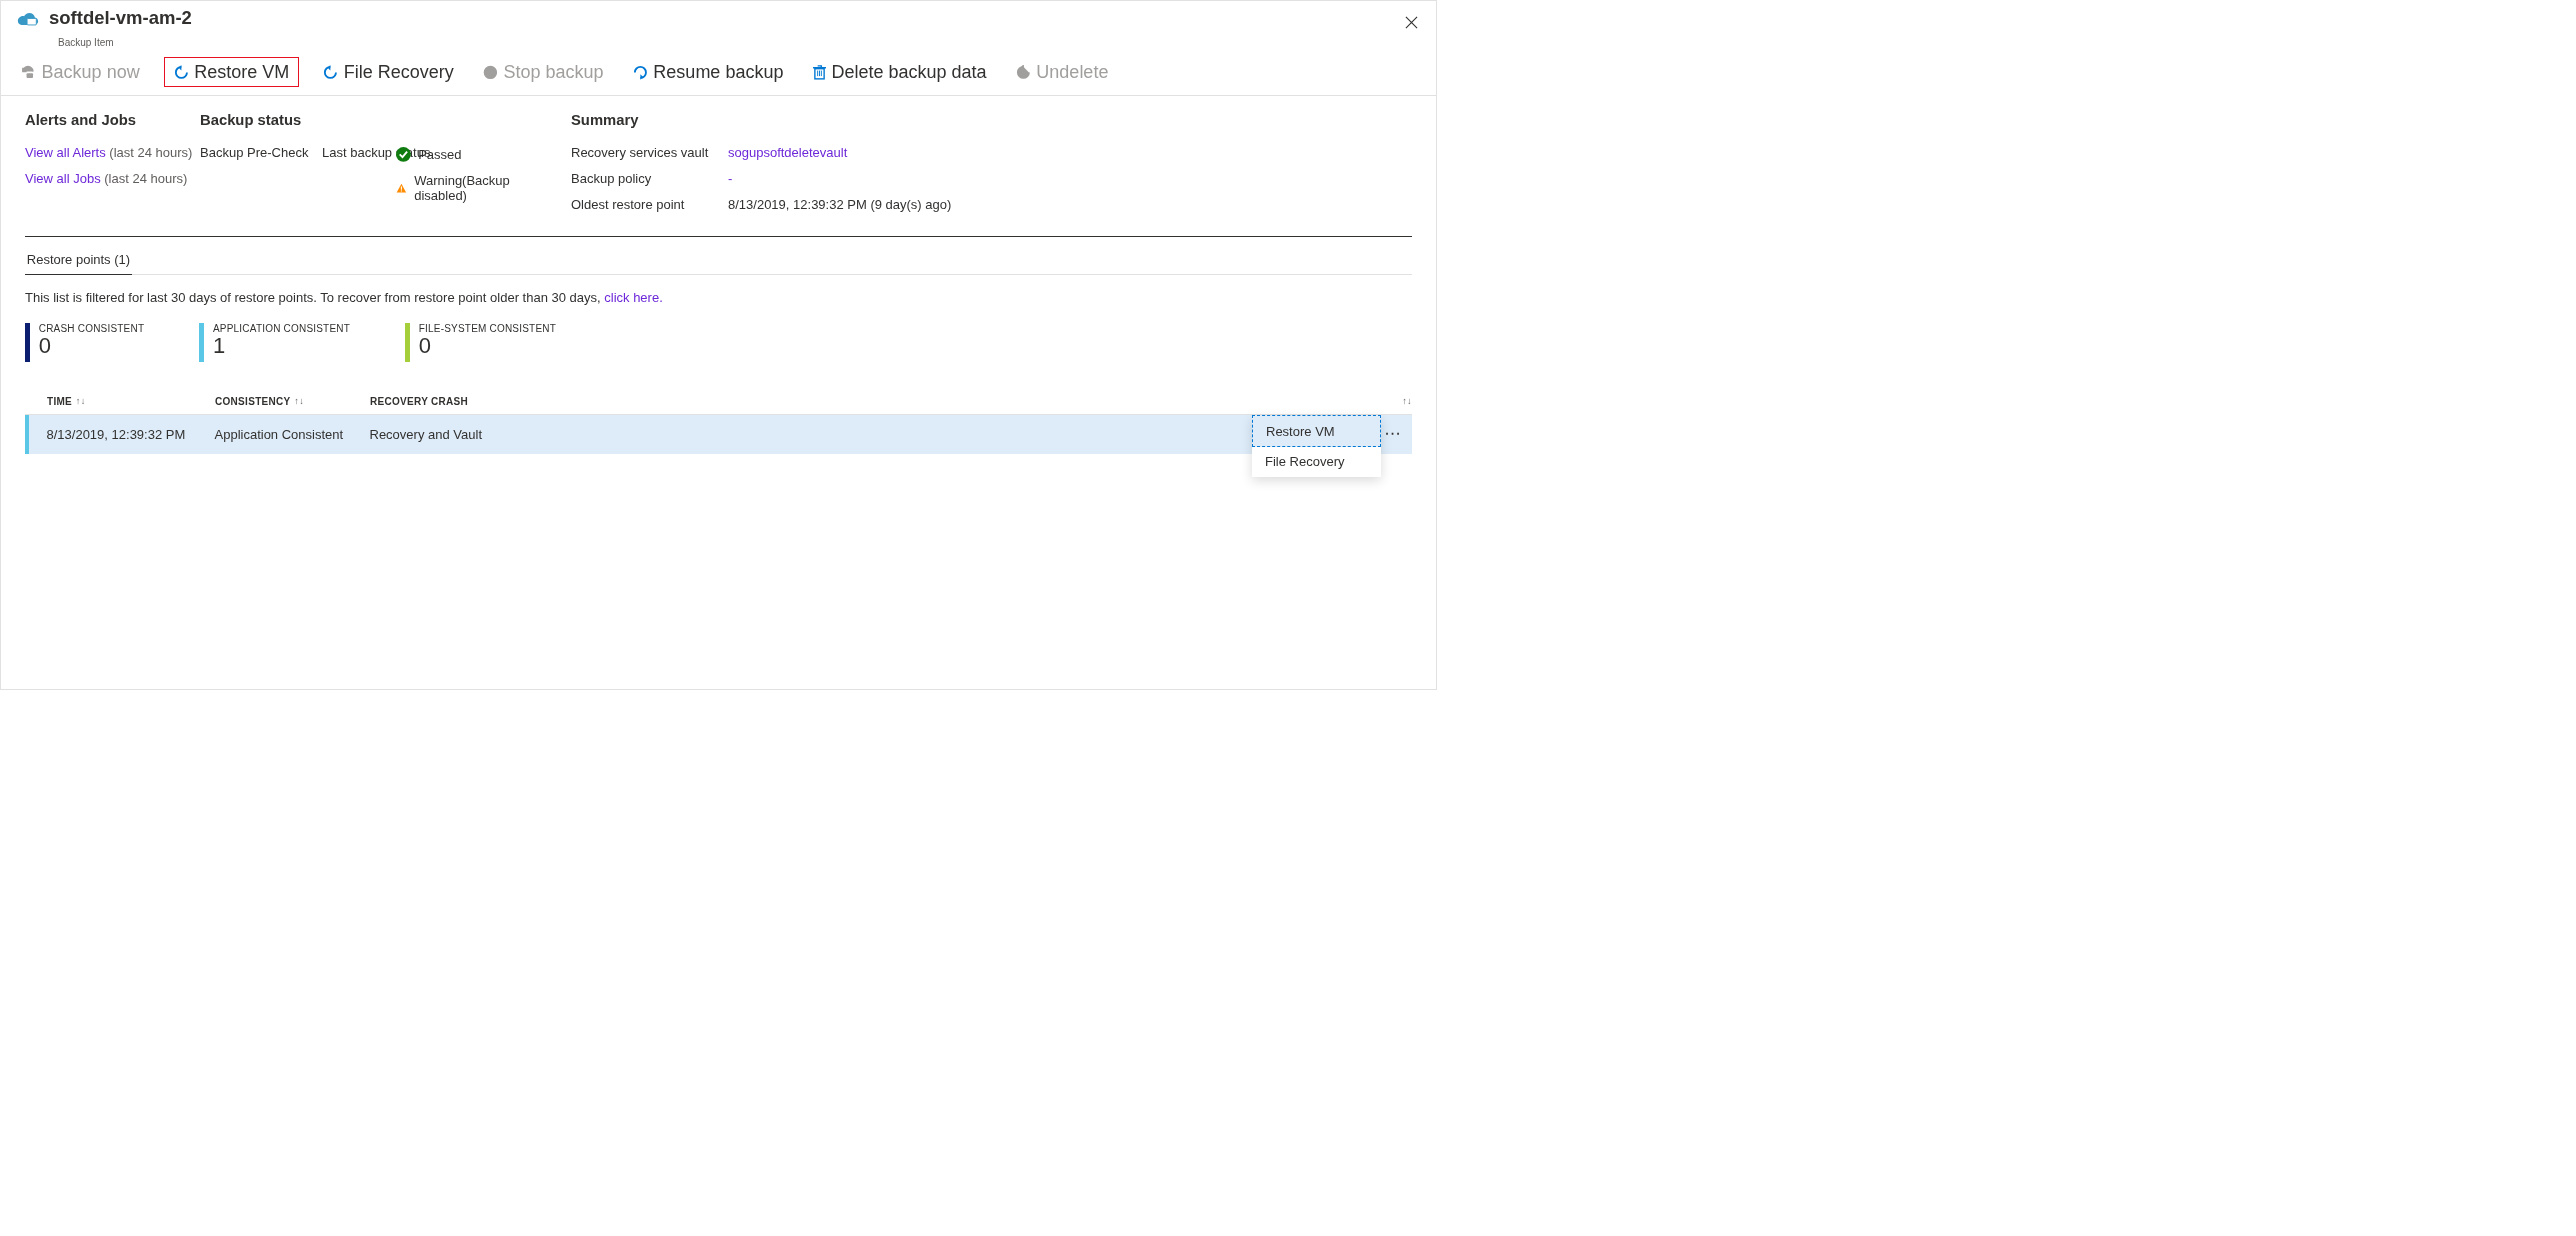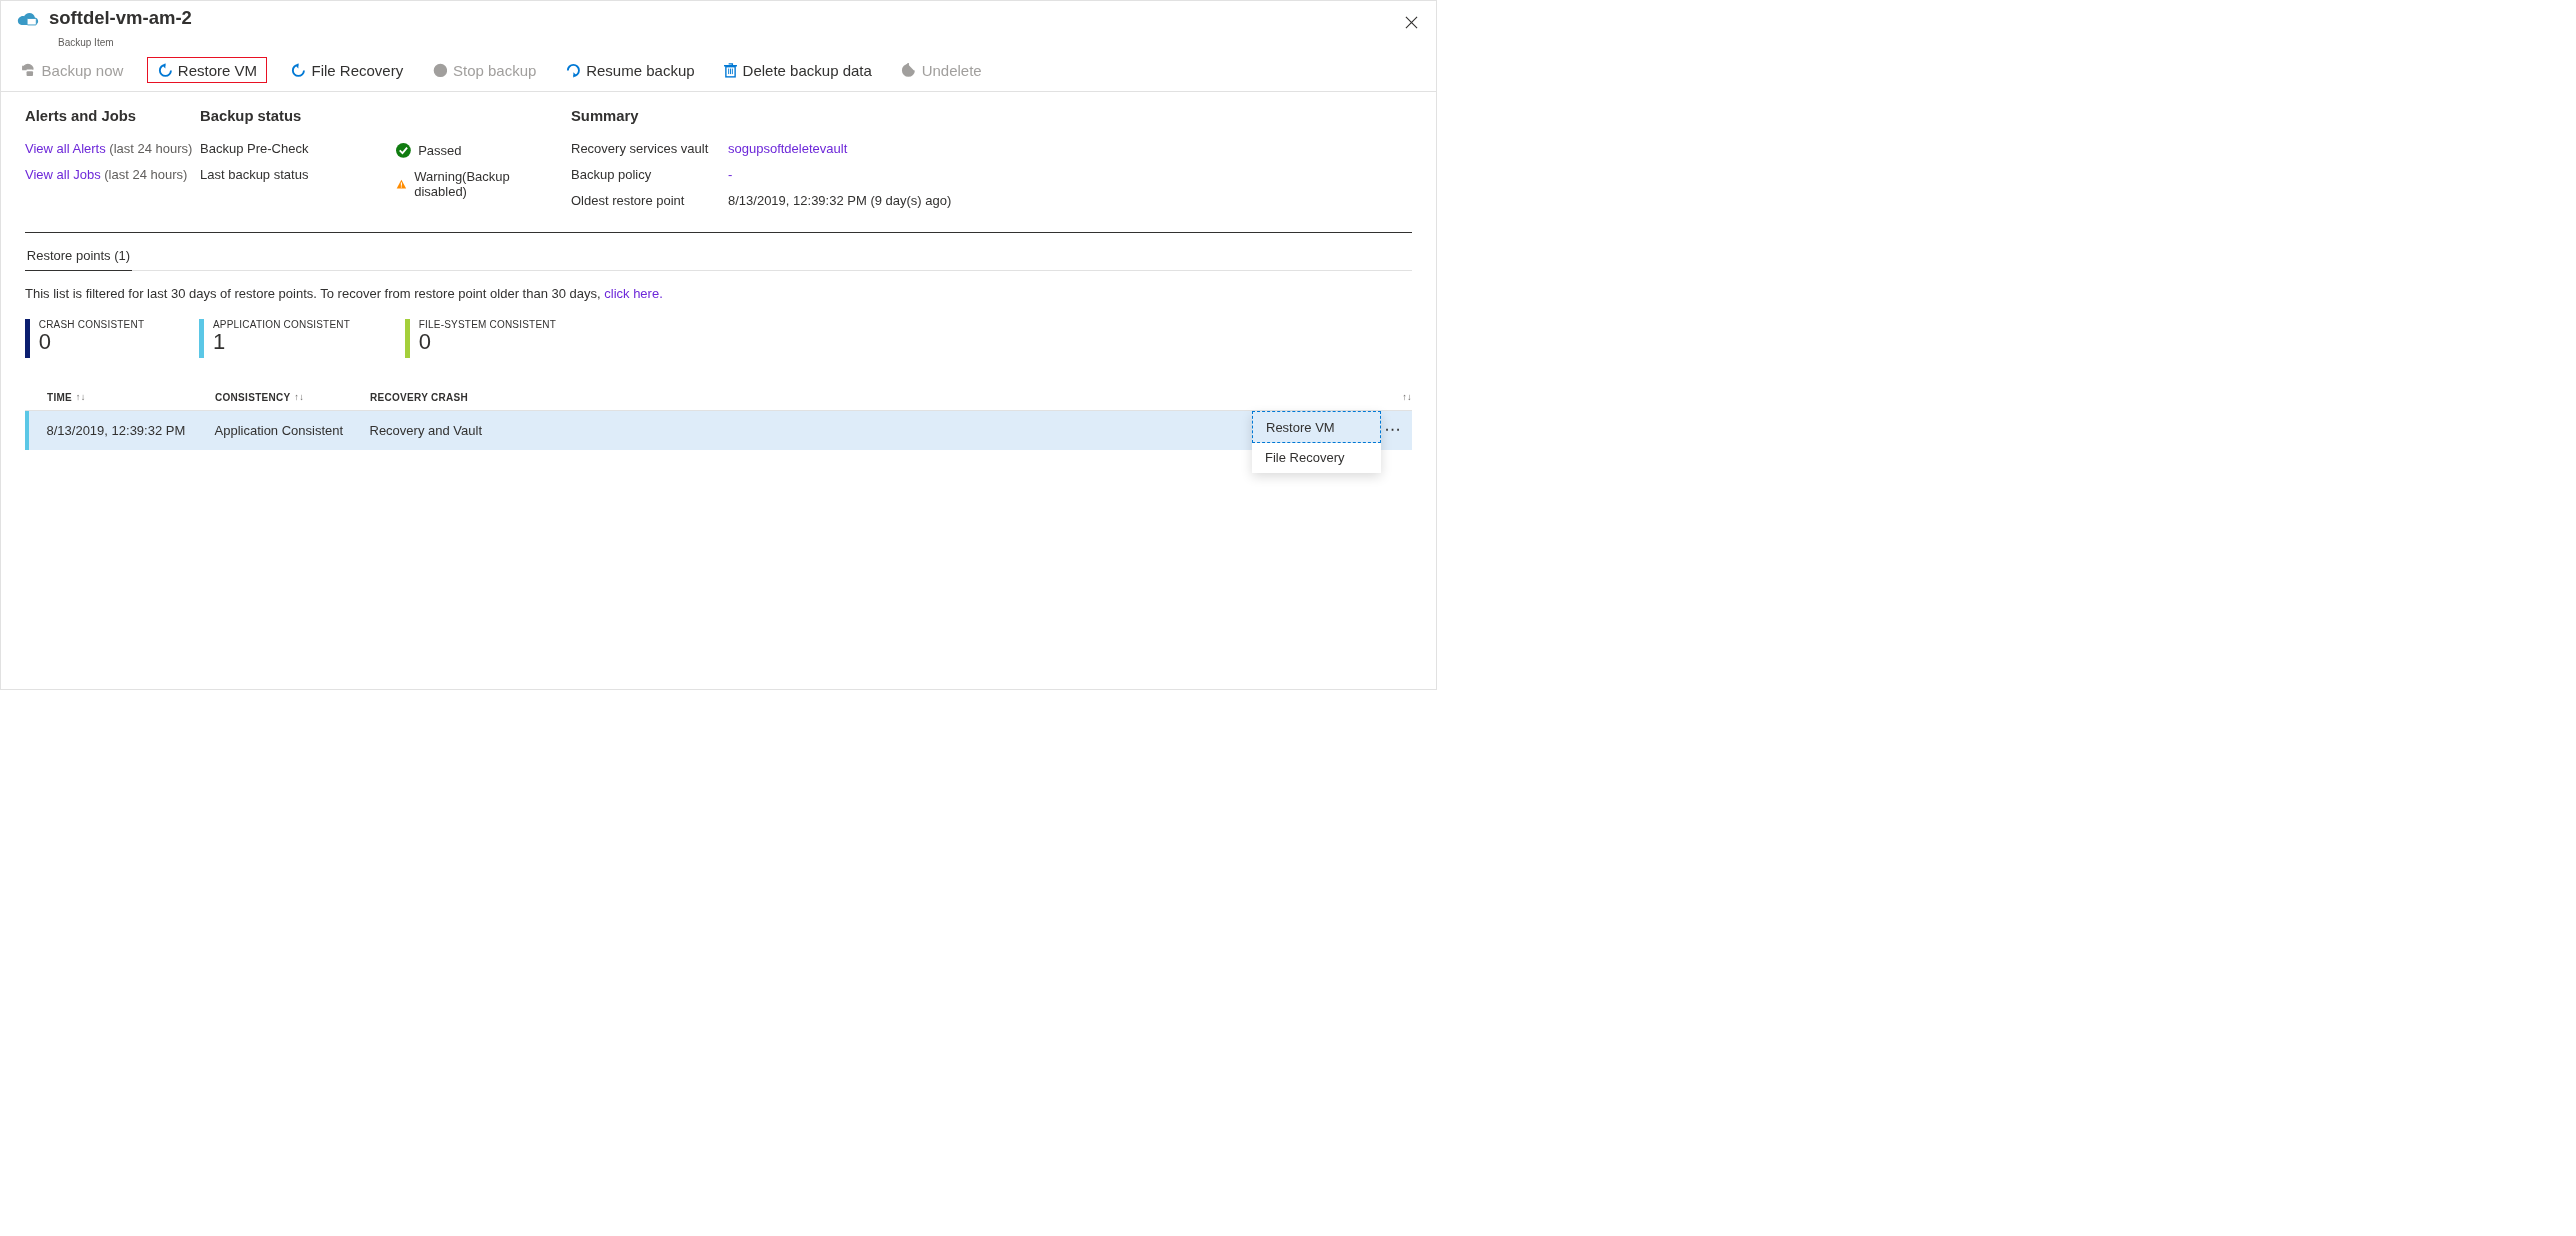--- a/index.html
+++ b/index.html
@@ -45,21 +45,21 @@
     display: flex;
     align-items: center;
     padding: 5.5px 14.8px 7.4px 14.8px;
     border-bottom: 0.9px solid #e1e1e1;
     gap: 18.5px;
   }
   .tb-item {
     display: flex;
     align-items: center;
     gap: 5.5px;
-    font-size: 15px;
+    font-size: 18px;
     color: #323130;
     cursor: pointer;
     padding: 3.7px 5.5px;
   }
   .tb-item.disabled { color: #a19f9d; cursor: default; }
   .tb-item.disabled svg path, .tb-item.disabled svg circle { stroke: #a19f9d; fill: #a19f9d; }
   .tb-highlight {
     border: 1.8px solid #e81123;
     padding: 3.7px 9.2px;
   }
@@ -72,21 +72,21 @@
   .col2 { width: 196px; }
   .col3 { flex: 1; }
   .sec-title {
     font-size: 14.8px;
     font-weight: 600;
     margin-bottom: 16.6px;
   }
   .link { color: #6d28d9; text-decoration: none; cursor: pointer; }
   .muted { color: #605e5c; }
   .row-line { margin-bottom: 11px; font-size: 13px; }
-  .status-col { display: flex; flex-direction: column; gap: 11px; }
+  .status-col { display: flex; gap: 11px; }
   .status-row { display: flex; align-items: center; }
   .status-label { width: 111px; color: #323130; }
   .status-val { display: flex; align-items: center; gap: 7.4px; }
   .summary-table { display: grid; grid-template-columns: 157px 1fr; row-gap: 11px; font-size: 13px; }
   .divider {
     border-top: 0.9px solid #323130;
     margin: 24px 0 0 0;
   }
   .tabs {
     margin-top: 9.2px;

